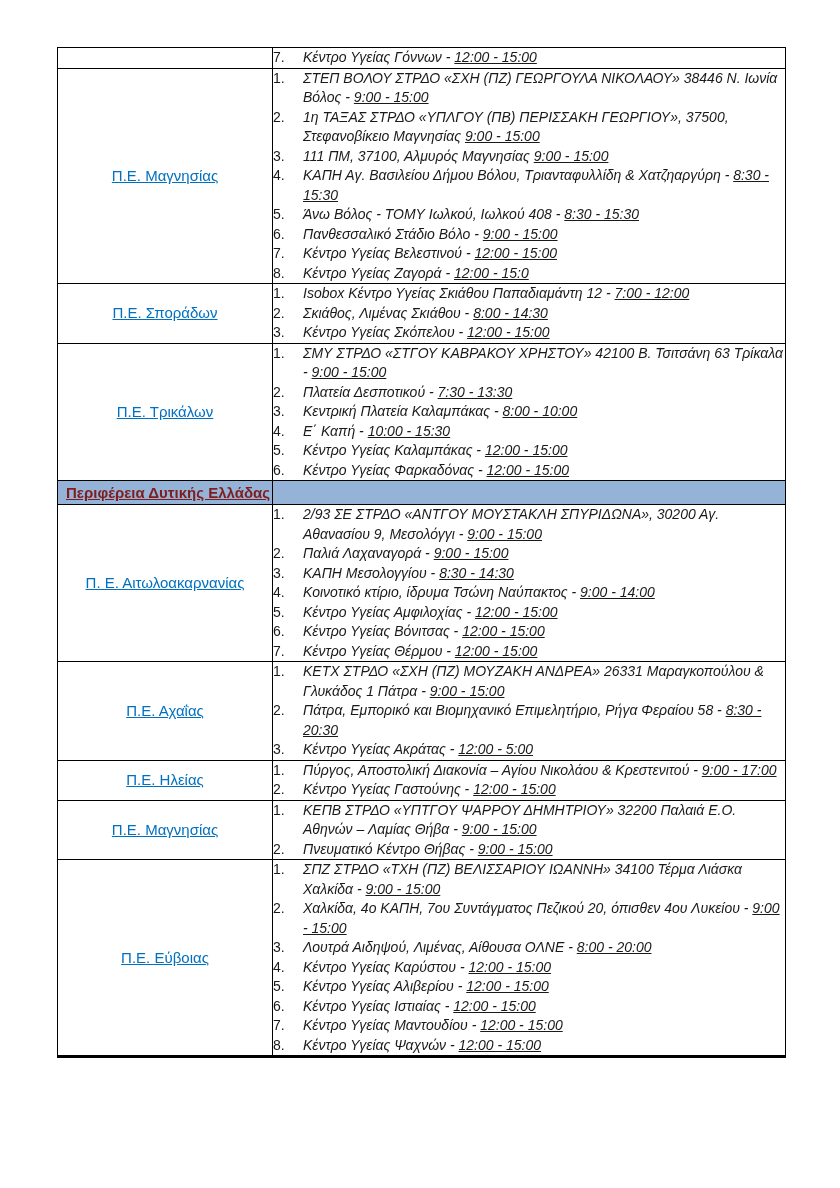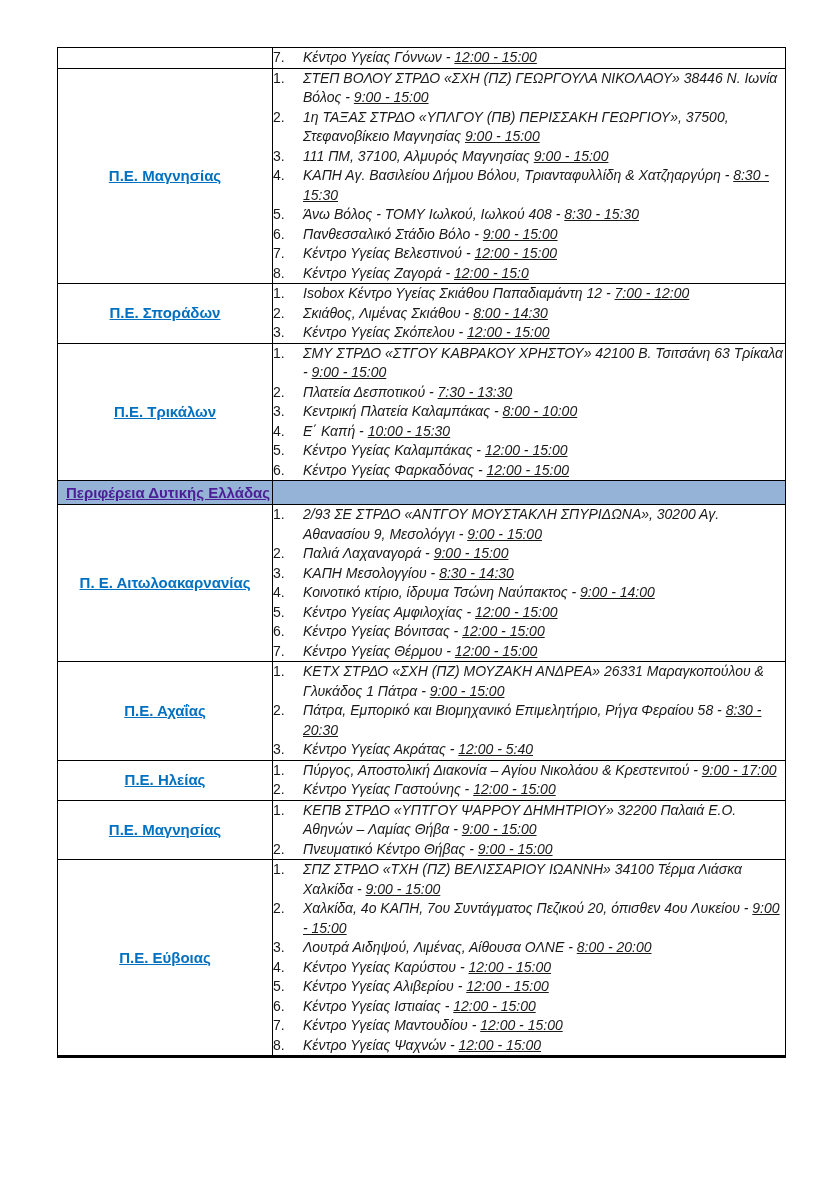--- a/index.html
+++ b/index.html
@@ -29,21 +29,21 @@
     vertical-align: middle;
     padding: 0;
   }
   td.label-cell {
     width: 215px;
     text-align: center;
     padding: 2px 6px;
   }
   .region-label {
     color: #0070C0;
-    font-weight: bold;
+    font-weight: normal;
     font-size: 15px;
     text-decoration: underline;
     cursor: pointer;
   }
   td.items-cell {
     padding: 3px 8px 3px 10px;
   }
   .item {
     display: grid;
     grid-template-columns: 30px 1fr;
@@ -52,21 +52,21 @@
   }
   .item .num { }
   .item .itext { padding-right: 2px; font-style: italic; }
   .time { text-decoration: underline; }
   tr.header-row td {
     background: #95B3D7;
     padding: 2px 8px;
     height: 24px;
   }
   .header-label {
-    color: #4c1d95;
+    color: #7f1d1d;
     font-weight: bold;
     font-size: 15px;
     text-decoration: underline;
     white-space: nowrap;
   }
 </style>
 </head>
 <body>
 
 <div class="page">
@@ -211,21 +211,21 @@
             <div class="item">
               <span class="num">1.</span>
               <span class="itext">ΚΕΤΧ ΣΤΡΔΟ «ΣΧΗ (ΠΖ) ΜΟΥΖΑΚΗ ΑΝΔΡΕΑ» 26331 Μαραγκοπούλου &amp; Γλυκάδος 1 Πάτρα - <span class="time">9:00 - 15:00</span></span>
             </div>
             <div class="item">
               <span class="num">2.</span>
               <span class="itext">Πάτρα, Εμπορικό και Βιομηχανικό Επιμελητήριο, Ρήγα Φεραίου 58 - <span class="time">8:30 - 20:30</span></span>
             </div>
             <div class="item">
               <span class="num">3.</span>
-              <span class="itext">Κέντρο Υγείας Ακράτας - <span class="time">12:00 - 5:40</span></span>
+              <span class="itext">Κέντρο Υγείας Ακράτας - <span class="time">12:00 - 5:00</span></span>
             </div>
           </td>
         </tr>
         <tr class="section-row">
           <td class="label-cell"><span class="region-label">Π.Ε. Ηλείας</span></td>
           <td class="items-cell">
             <div class="item">
               <span class="num">1.</span>
               <span class="itext">Πύργος, Αποστολική Διακονία – Αγίου Νικολάου &amp; Κρεστενιτού - <span class="time">9:00 - 17:00</span></span>
             </div>

